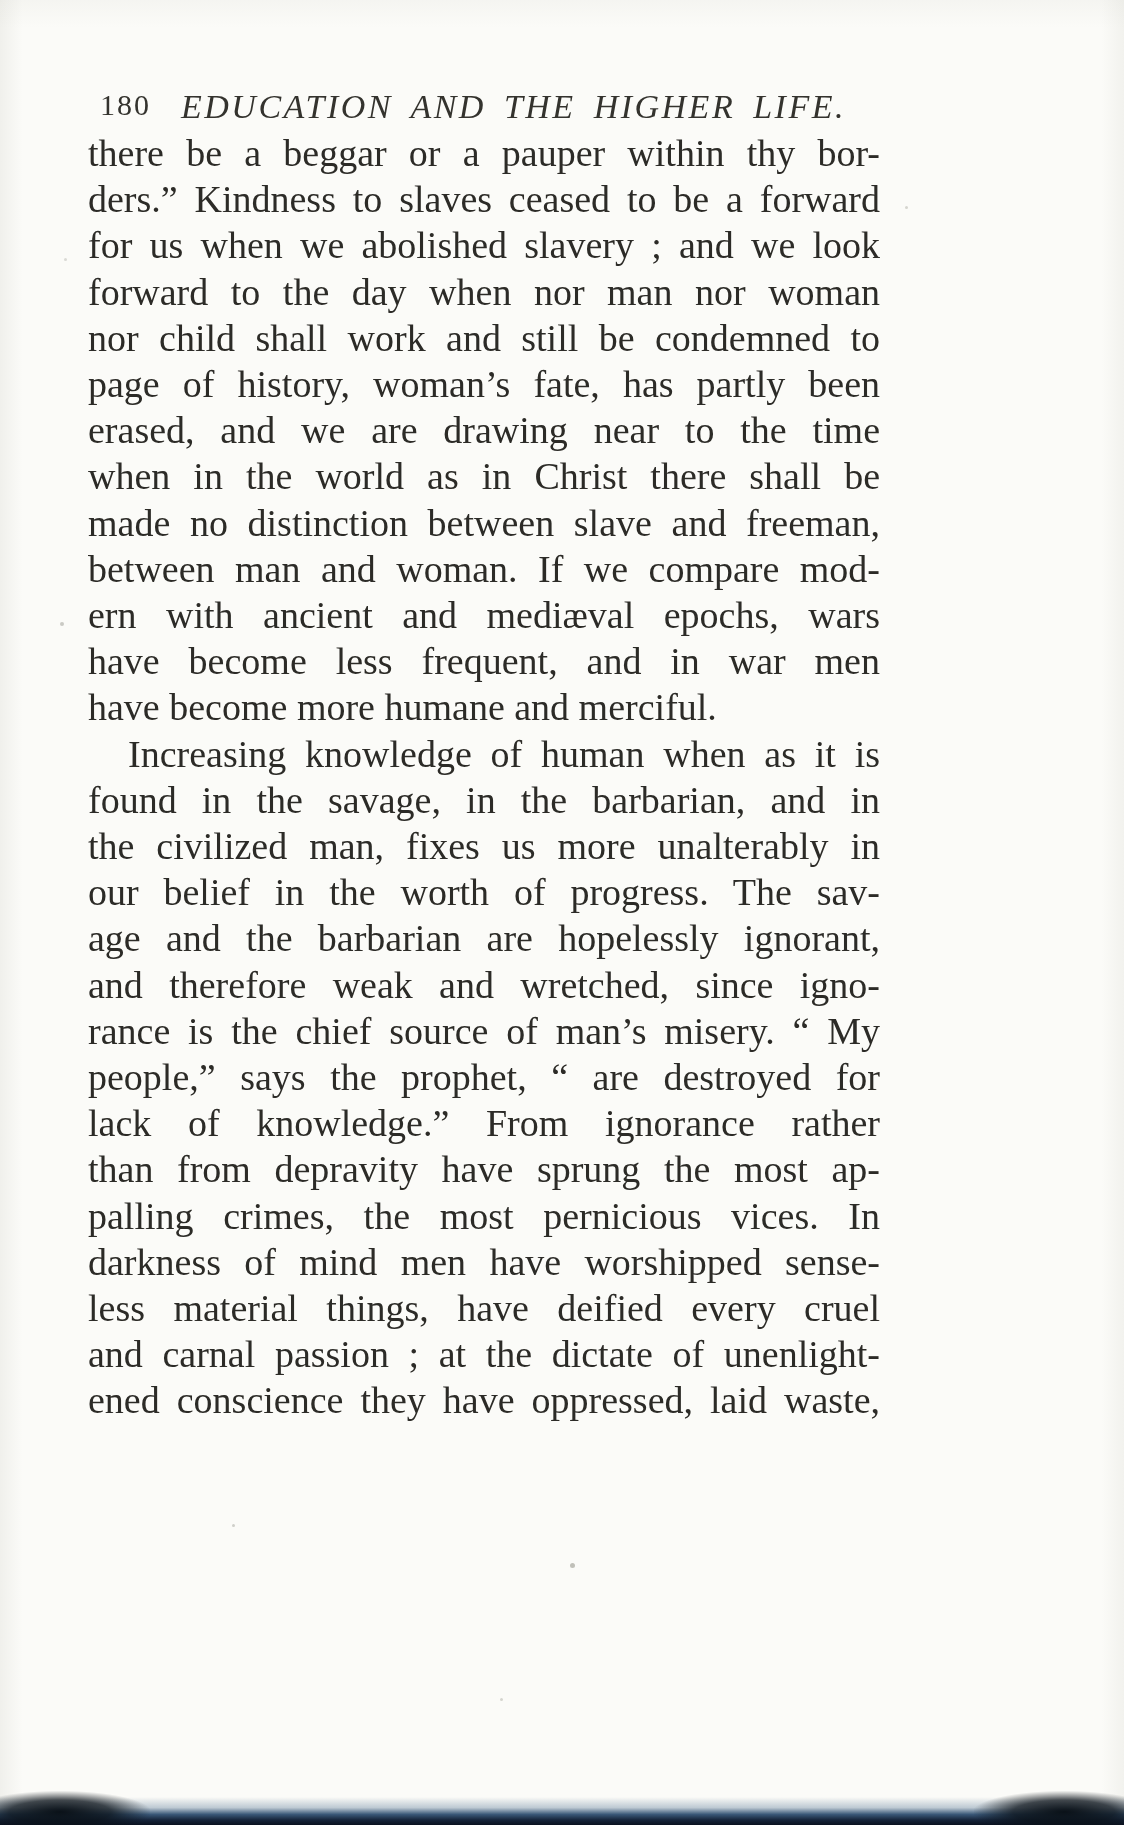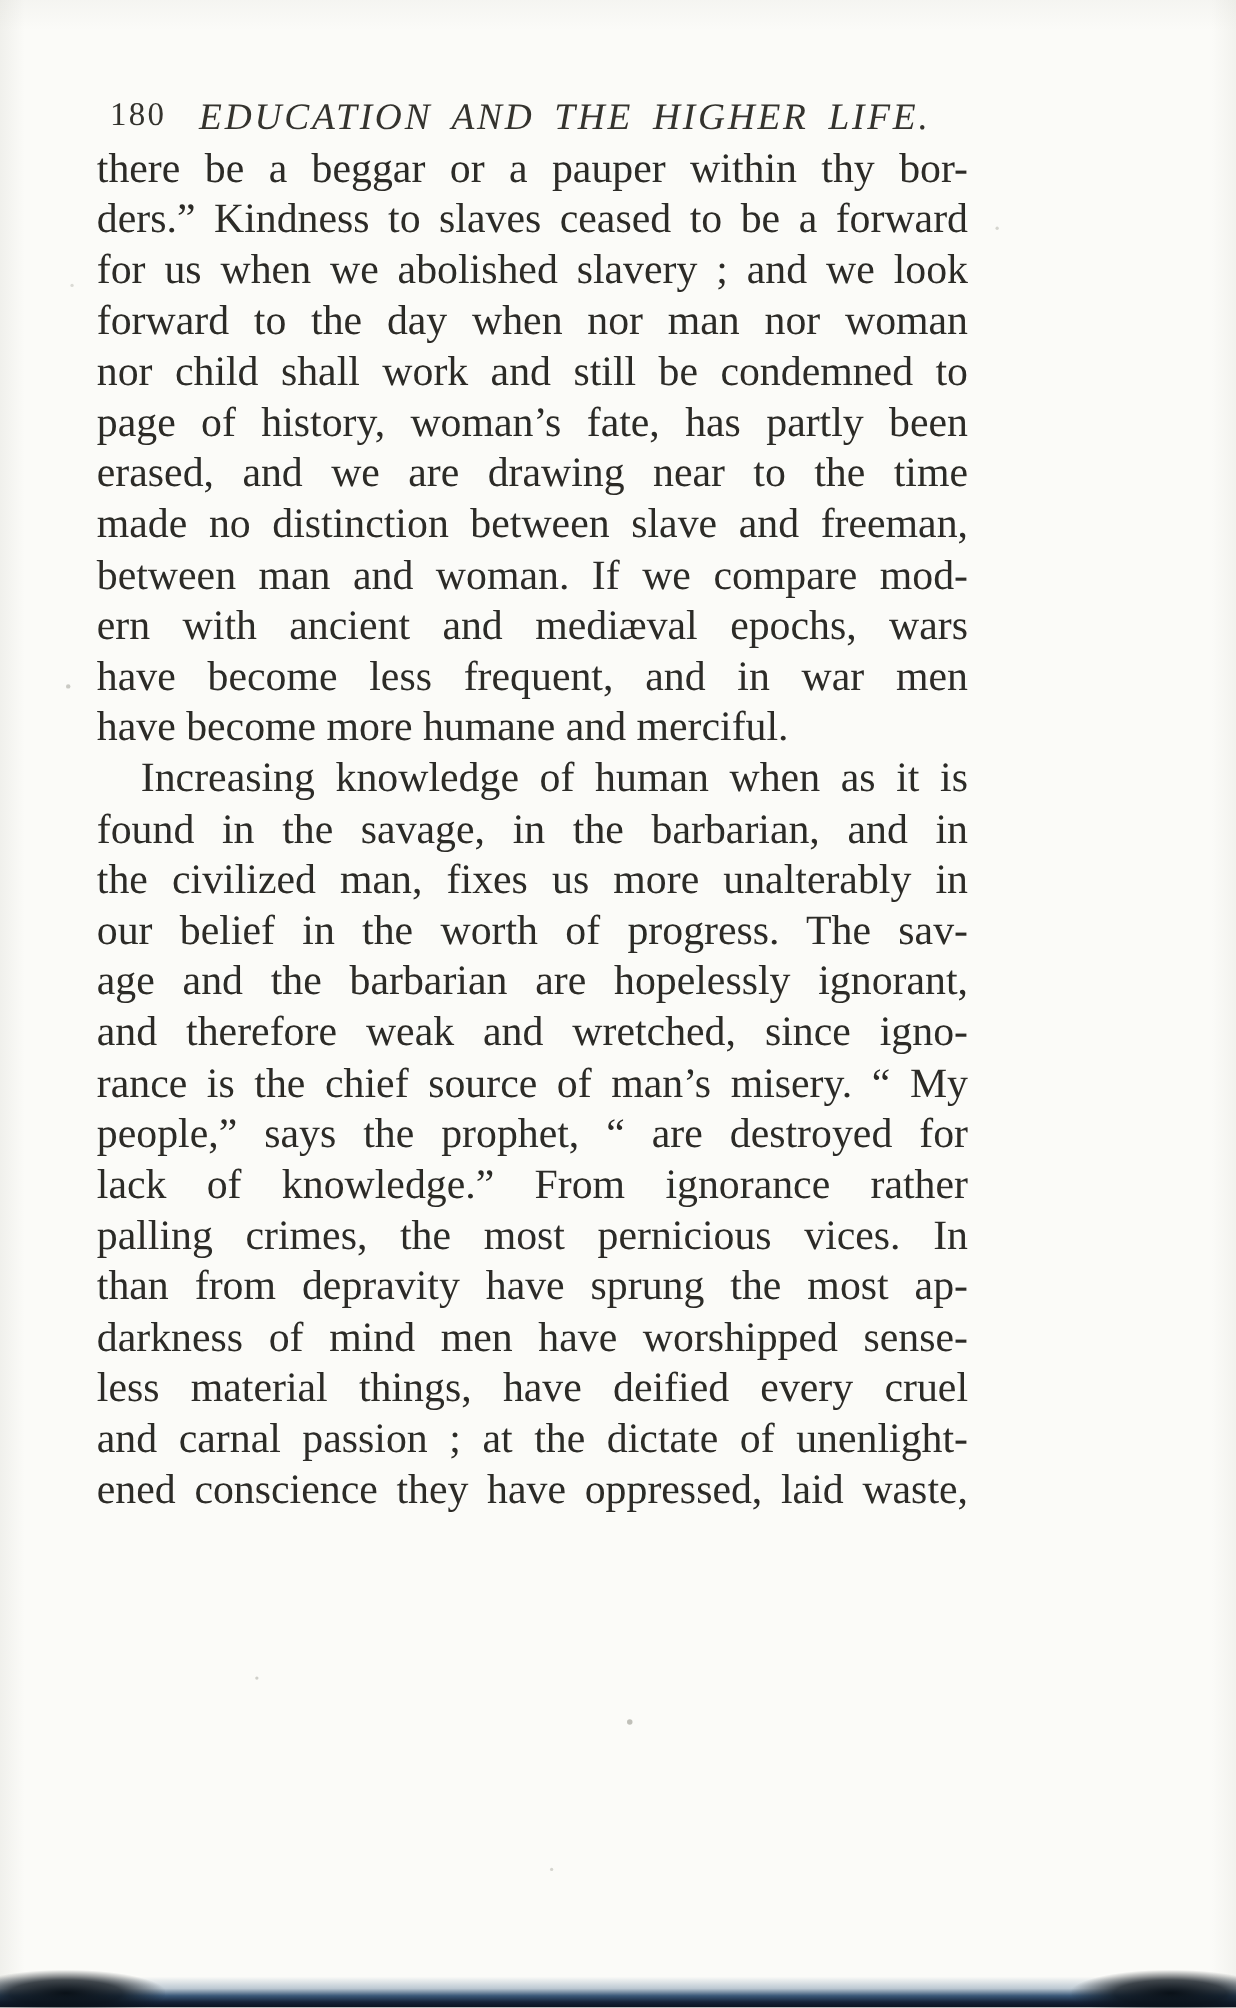--- a/index.html
+++ b/index.html
@@ -112,36 +112,37 @@
 </div>
 
 <div class="body-text">
     <div class="line">there be a beggar or a pauper within thy bor-</div>
     <div class="line">ders.”  Kindness to slaves ceased to be a forward</div>
     <div class="line">for us when we abolished slavery ; and we look</div>
     <div class="line">forward to the day when nor man nor woman</div>
     <div class="line">nor child shall work and still be condemned to</div>
     <div class="line">page of history, woman’s fate, has partly been</div>
     <div class="line">erased, and we are drawing near to the time</div>
+    <div class="line">when in the world as in Christ there shall be</div>
     <div class="line">made no distinction between slave and freeman,</div>
     <div class="line">between man and woman.  If we compare mod-</div>
     <div class="line">ern with ancient and mediæval epochs, wars</div>
     <div class="line">have become less frequent, and in war men</div>
     <div class="line para-end">have become more humane and merciful.</div>
     <div class="line indent">Increasing knowledge of human when as it is</div>
     <div class="line">found in the savage, in the barbarian, and in</div>
     <div class="line">the civilized man, fixes us more unalterably in</div>
     <div class="line">our belief in the worth of progress.  The sav-</div>
     <div class="line">age and the barbarian are hopelessly ignorant,</div>
     <div class="line">and therefore weak and wretched, since igno-</div>
     <div class="line">rance is the chief source of man’s misery.  “ My</div>
     <div class="line">people,” says the prophet, “ are destroyed for</div>
     <div class="line">lack of knowledge.”  From ignorance rather</div>
+    <div class="line">than from depravity have sprung the most ap-</div>
     <div class="line">palling crimes, the most pernicious vices.  In</div>
-    <div class="line">than from depravity have sprung the most ap-</div>
     <div class="line">darkness of mind men have worshipped sense-</div>
     <div class="line">less material things, have deified every cruel</div>
     <div class="line">and carnal passion ;  at the dictate of unenlight-</div>
     <div class="line">ened conscience they have oppressed, laid waste,</div>
   </div>
 
 <div class="speck s1"></div>
 <div class="speck s2"></div>
 <div class="speck s3"></div>
 <div class="speck s4"></div>

